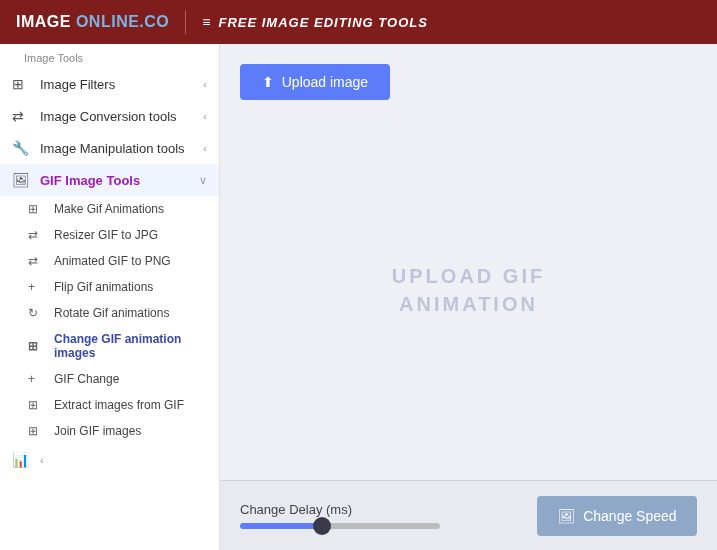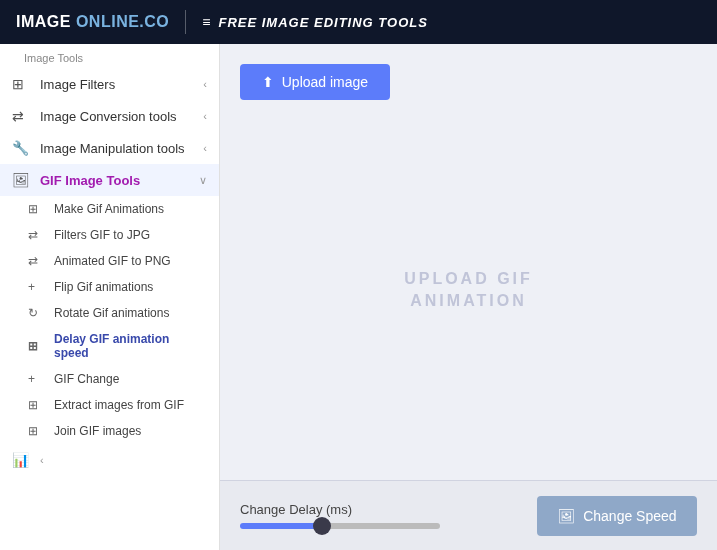--- a/index.html
+++ b/index.html
@@ -1,20 +1,20 @@
 <!DOCTYPE html>
 <html><head>
   <meta charset="utf-8">
   <style>
     * { box-sizing: border-box; margin: 0; padding: 0; }
     body { font-family: Arial, sans-serif; font-size: 13px; display: flex; flex-direction: column; width: 717px; height: 550px; overflow: hidden; }
 
     
     .header {
-      background-color: #0f172a;
+      background-color: #7f1d1d;
       color: white;
       display: flex;
       align-items: center;
       padding: 0 16px;
       height: 44px;
       flex-shrink: 0;
     }
     .header-logo {
       font-size: 16px;
       font-weight: bold;
@@ -134,21 +134,21 @@
     .gif-placeholder {
       flex: 1;
       display: flex;
       align-items: center;
       justify-content: center;
       width: 100%;
       margin-top: 20px;
     }
     .gif-placeholder-text {
       color: #c0c4d8;
-      font-size: 16px;
+      font-size: 20px;
       font-weight: bold;
       text-align: center;
       letter-spacing: 3px;
       text-transform: uppercase;
       line-height: 1.4;
     }
 
     
     .bottom-bar {
       background: #e8eaf0;
@@ -245,37 +245,37 @@
       <span class="item-label">GIF Image Tools</span>
       <span class="item-arrow">∨</span>
     </div>
 
     <div class="sidebar-sub-item">
       <span class="sub-icon">⊞</span>
       <span>Make Gif Animations</span>
     </div>
     <div class="sidebar-sub-item">
       <span class="sub-icon">⇄</span>
-      <span>Filters GIF to JPG</span>
+      <span>Resizer GIF to JPG</span>
     </div>
     <div class="sidebar-sub-item">
       <span class="sub-icon">⇄</span>
       <span>Animated GIF to PNG</span>
     </div>
     <div class="sidebar-sub-item">
       <span class="sub-icon">+</span>
       <span>Flip Gif animations</span>
     </div>
     <div class="sidebar-sub-item">
       <span class="sub-icon">↻</span>
       <span>Rotate Gif animations</span>
     </div>
     <div class="sidebar-sub-item active-sub">
       <span class="sub-icon">⊞</span>
-      <span>Delay GIF animation speed</span>
+      <span>Change GIF animation images</span>
     </div>
     <div class="sidebar-sub-item">
       <span class="sub-icon">+</span>
       <span>GIF Change</span>
     </div>
     <div class="sidebar-sub-item">
       <span class="sub-icon">⊞</span>
       <span>Extract images from GIF</span>
     </div>
     <div class="sidebar-sub-item">

